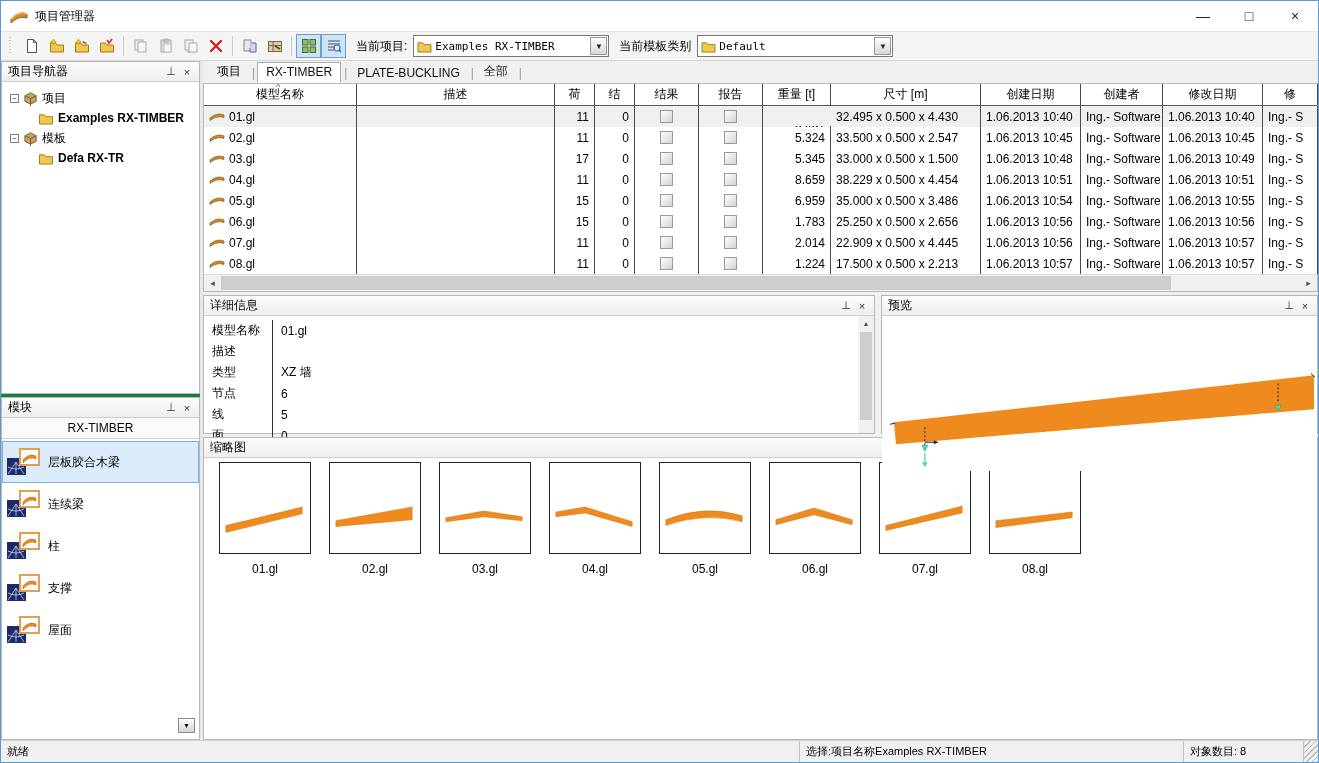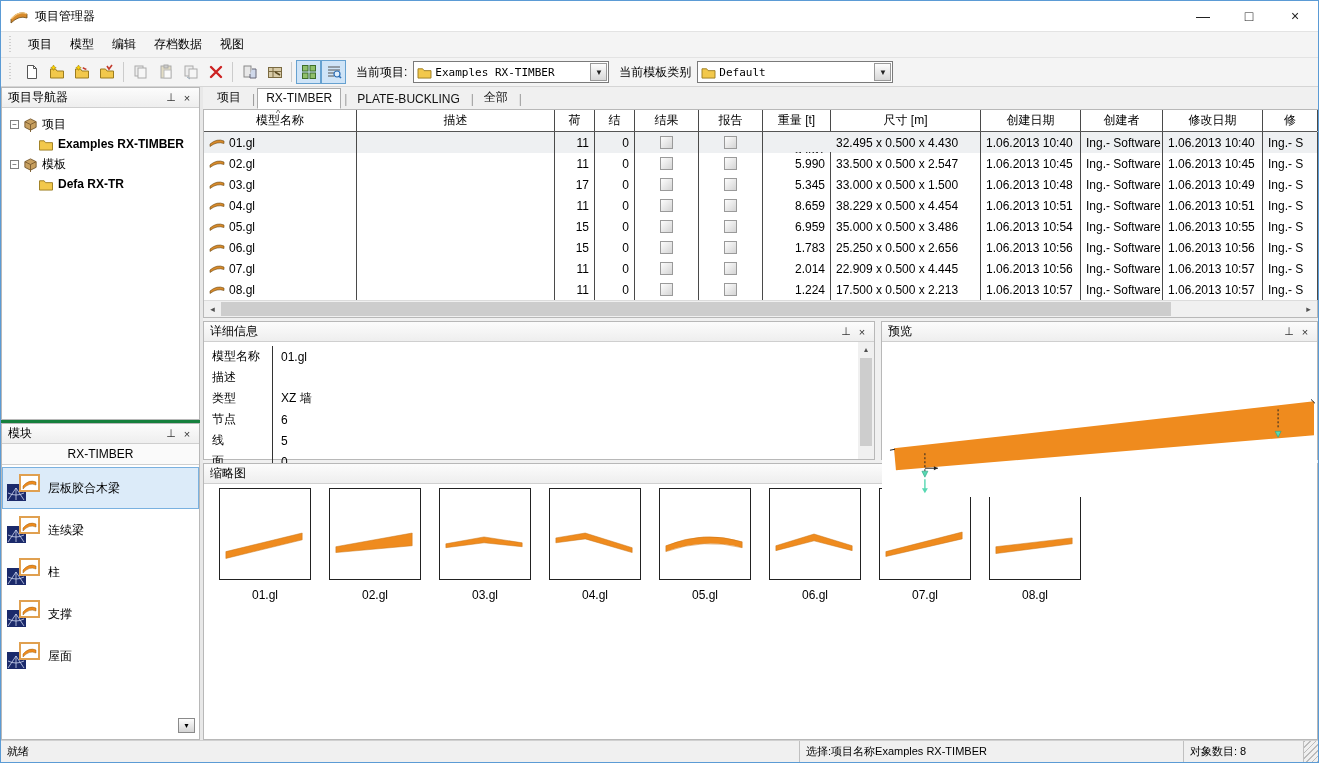--- a/index.html
+++ b/index.html
@@ -123,24 +123,20 @@
         <path d="M2 11 Q10 2 18 6" fill="none" stroke="#f7c87e" stroke-width="1.2"></path>
       </svg>
     <span class="title">项目管理器</span>
     <div class="win-controls">
       <div class="win-btn">—</div>
       <div class="win-btn">□</div>
       <div class="win-btn">×</div>
     </div>
   </div>
 
-  <div class="menubar">
-    <div class="grip"></div>
-    <span id="menubar-items"><span class="menu-item">项目</span><span class="menu-item">模型</span><span class="menu-item">编辑</span><span class="menu-item">存档数据</span><span class="menu-item">视图</span></span>
-  </div>
 
   <div class="toolbar">
     <div class="grip"></div>
 
     <div class="tbtn">
         <svg viewBox="0 0 16 16" width="16" height="16">
           <path d="M3.5 1.5h6l3 3v10h-9z" fill="#fff" stroke="#555"></path>
           <path d="M9.5 1.5v3h3" fill="none" stroke="#555"></path>
         </svg>
       </div>
@@ -421,21 +417,21 @@
               <div class="tcell num" style="width: 40px; flex: 0 0 auto;">
                 <span>0</span>
               </div>
               <div class="tcell chk" style="width: 64px; flex: 0 0 auto;">
                 <span class="checkbox"></span>
               </div>
               <div class="tcell chk" style="width: 64px; flex: 0 0 auto;">
                 <span class="checkbox"></span>
               </div>
               <div class="tcell num" style="width: 68px; flex: 0 0 auto;">
-                <span>5.990</span>
+                <span>5.324</span>
               </div>
               <div class="tcell" style="width: 150px; flex: 0 0 auto;">
                 <span>33.500 x 0.500 x 2.547</span>
               </div>
               <div class="tcell" style="width: 100px; flex: 0 0 auto;">
                 <span>1.06.2013 10:45</span>
               </div>
               <div class="tcell" style="width: 82px; flex: 0 0 auto;">
                 <span>Ing.- Software</span>
               </div>

